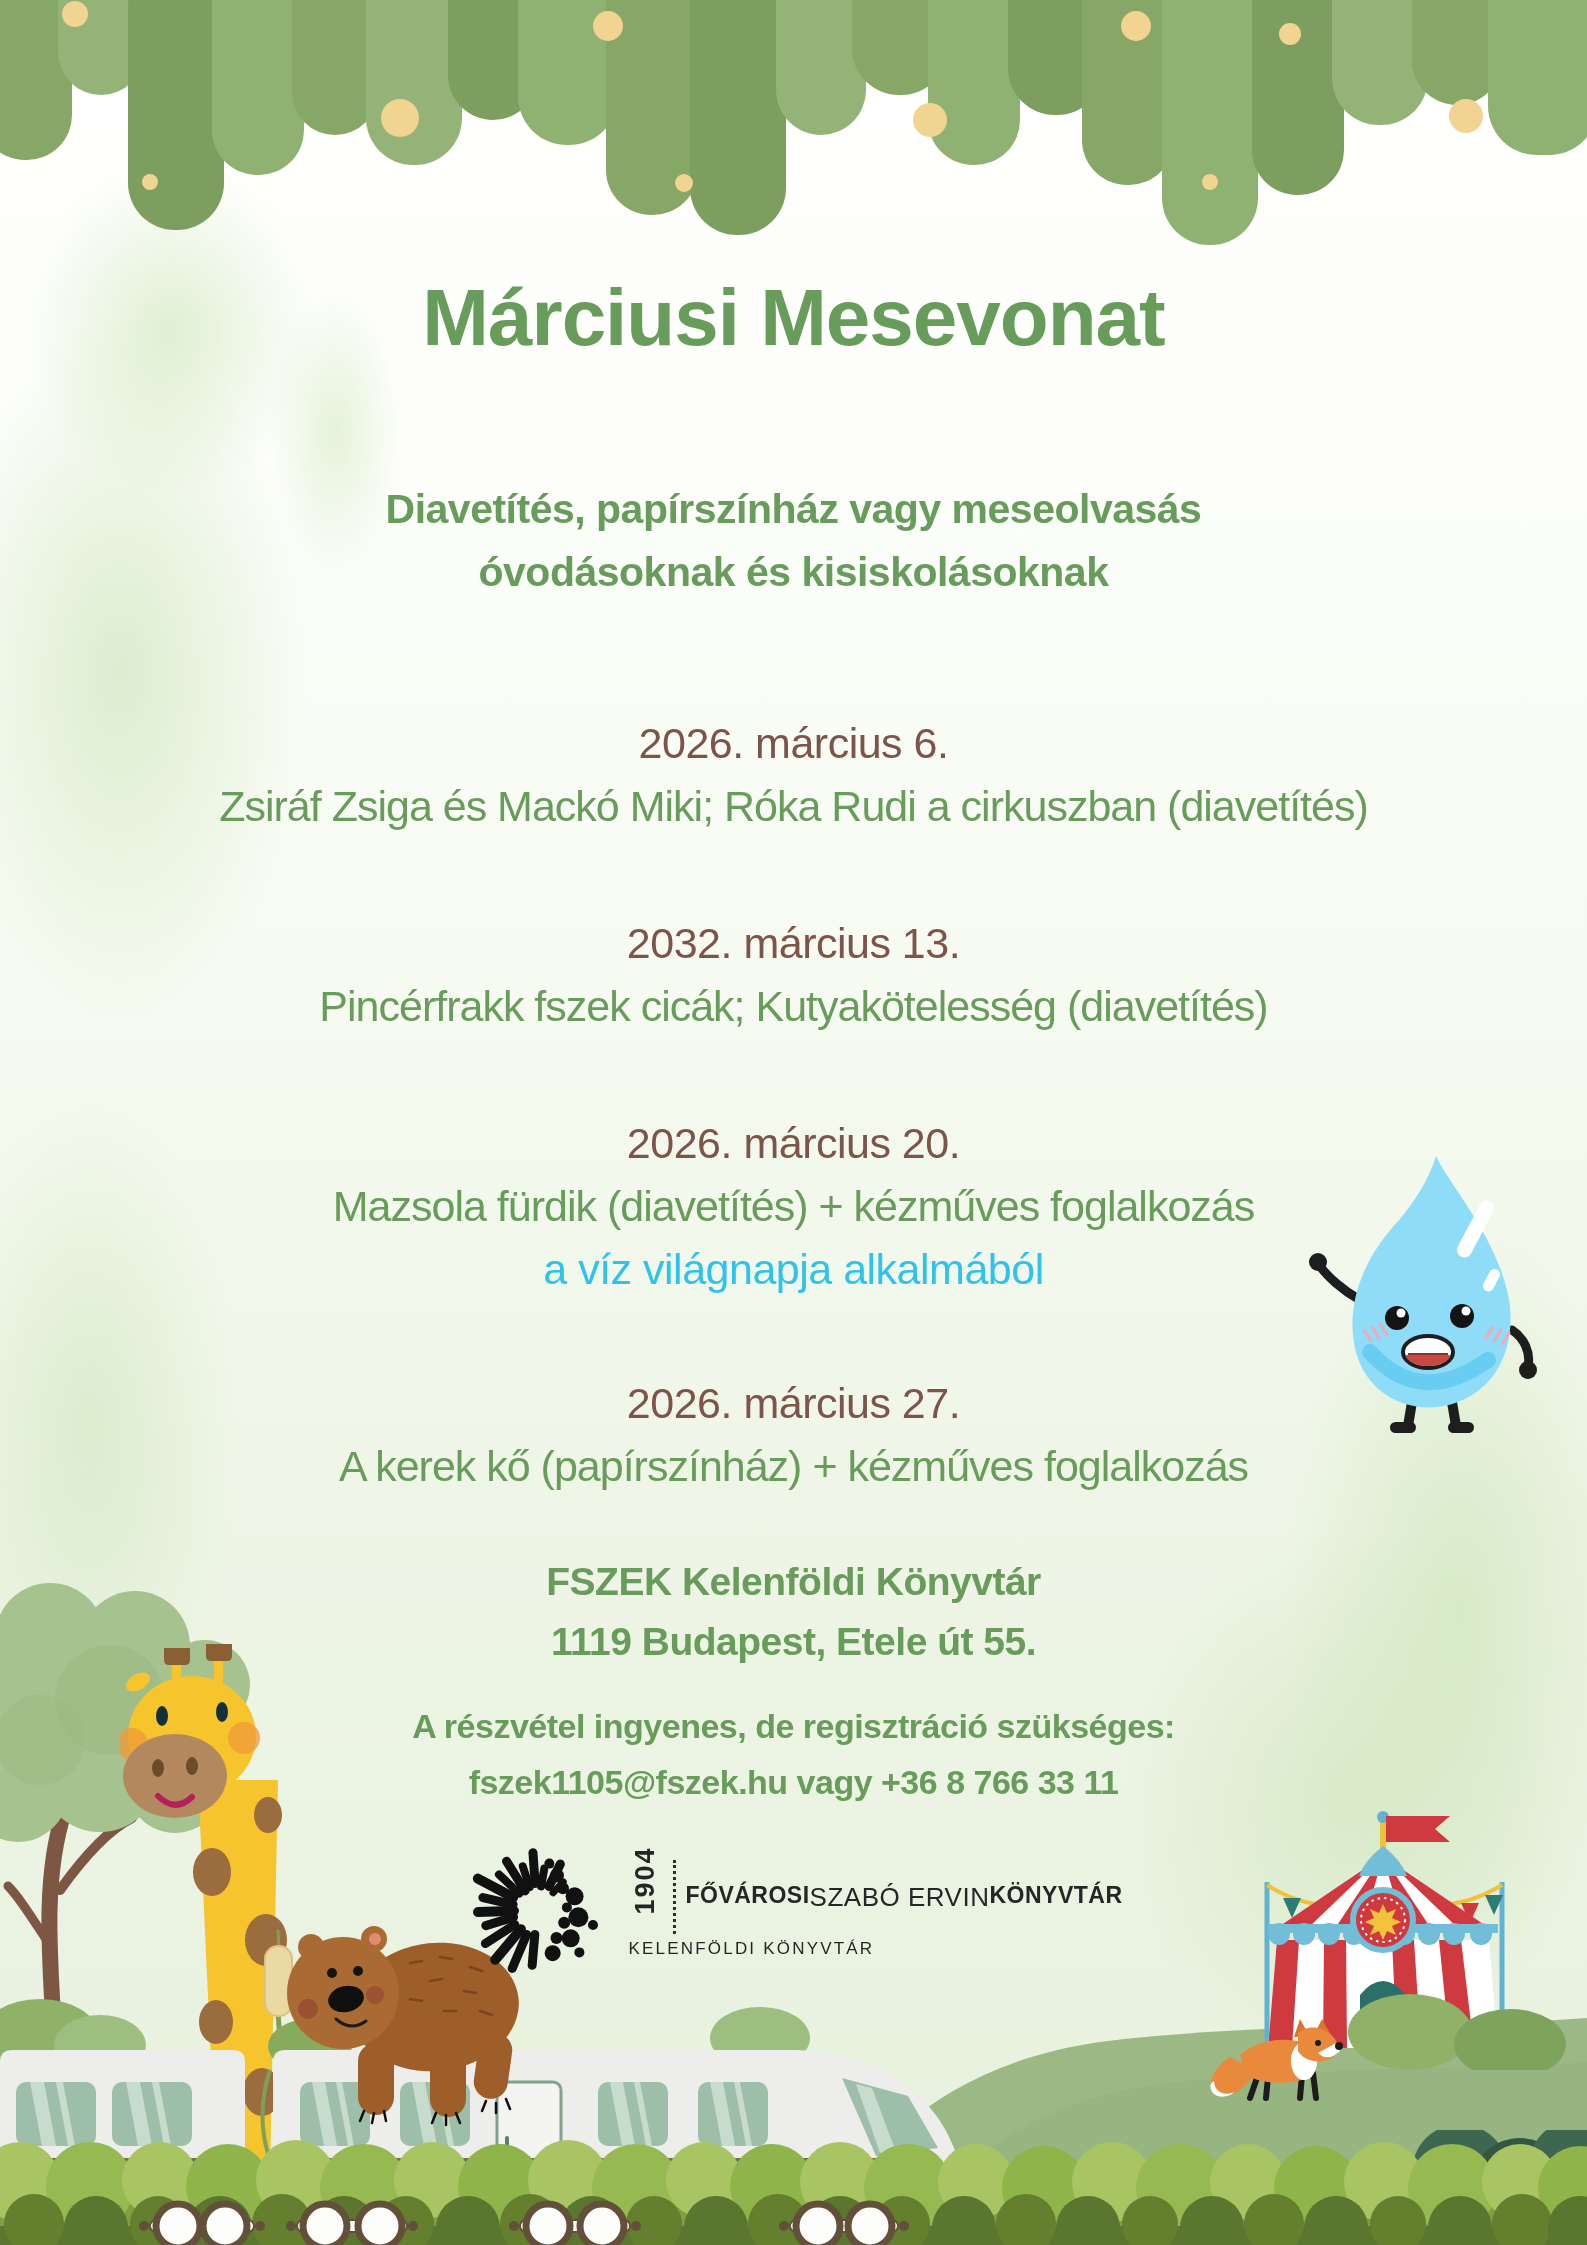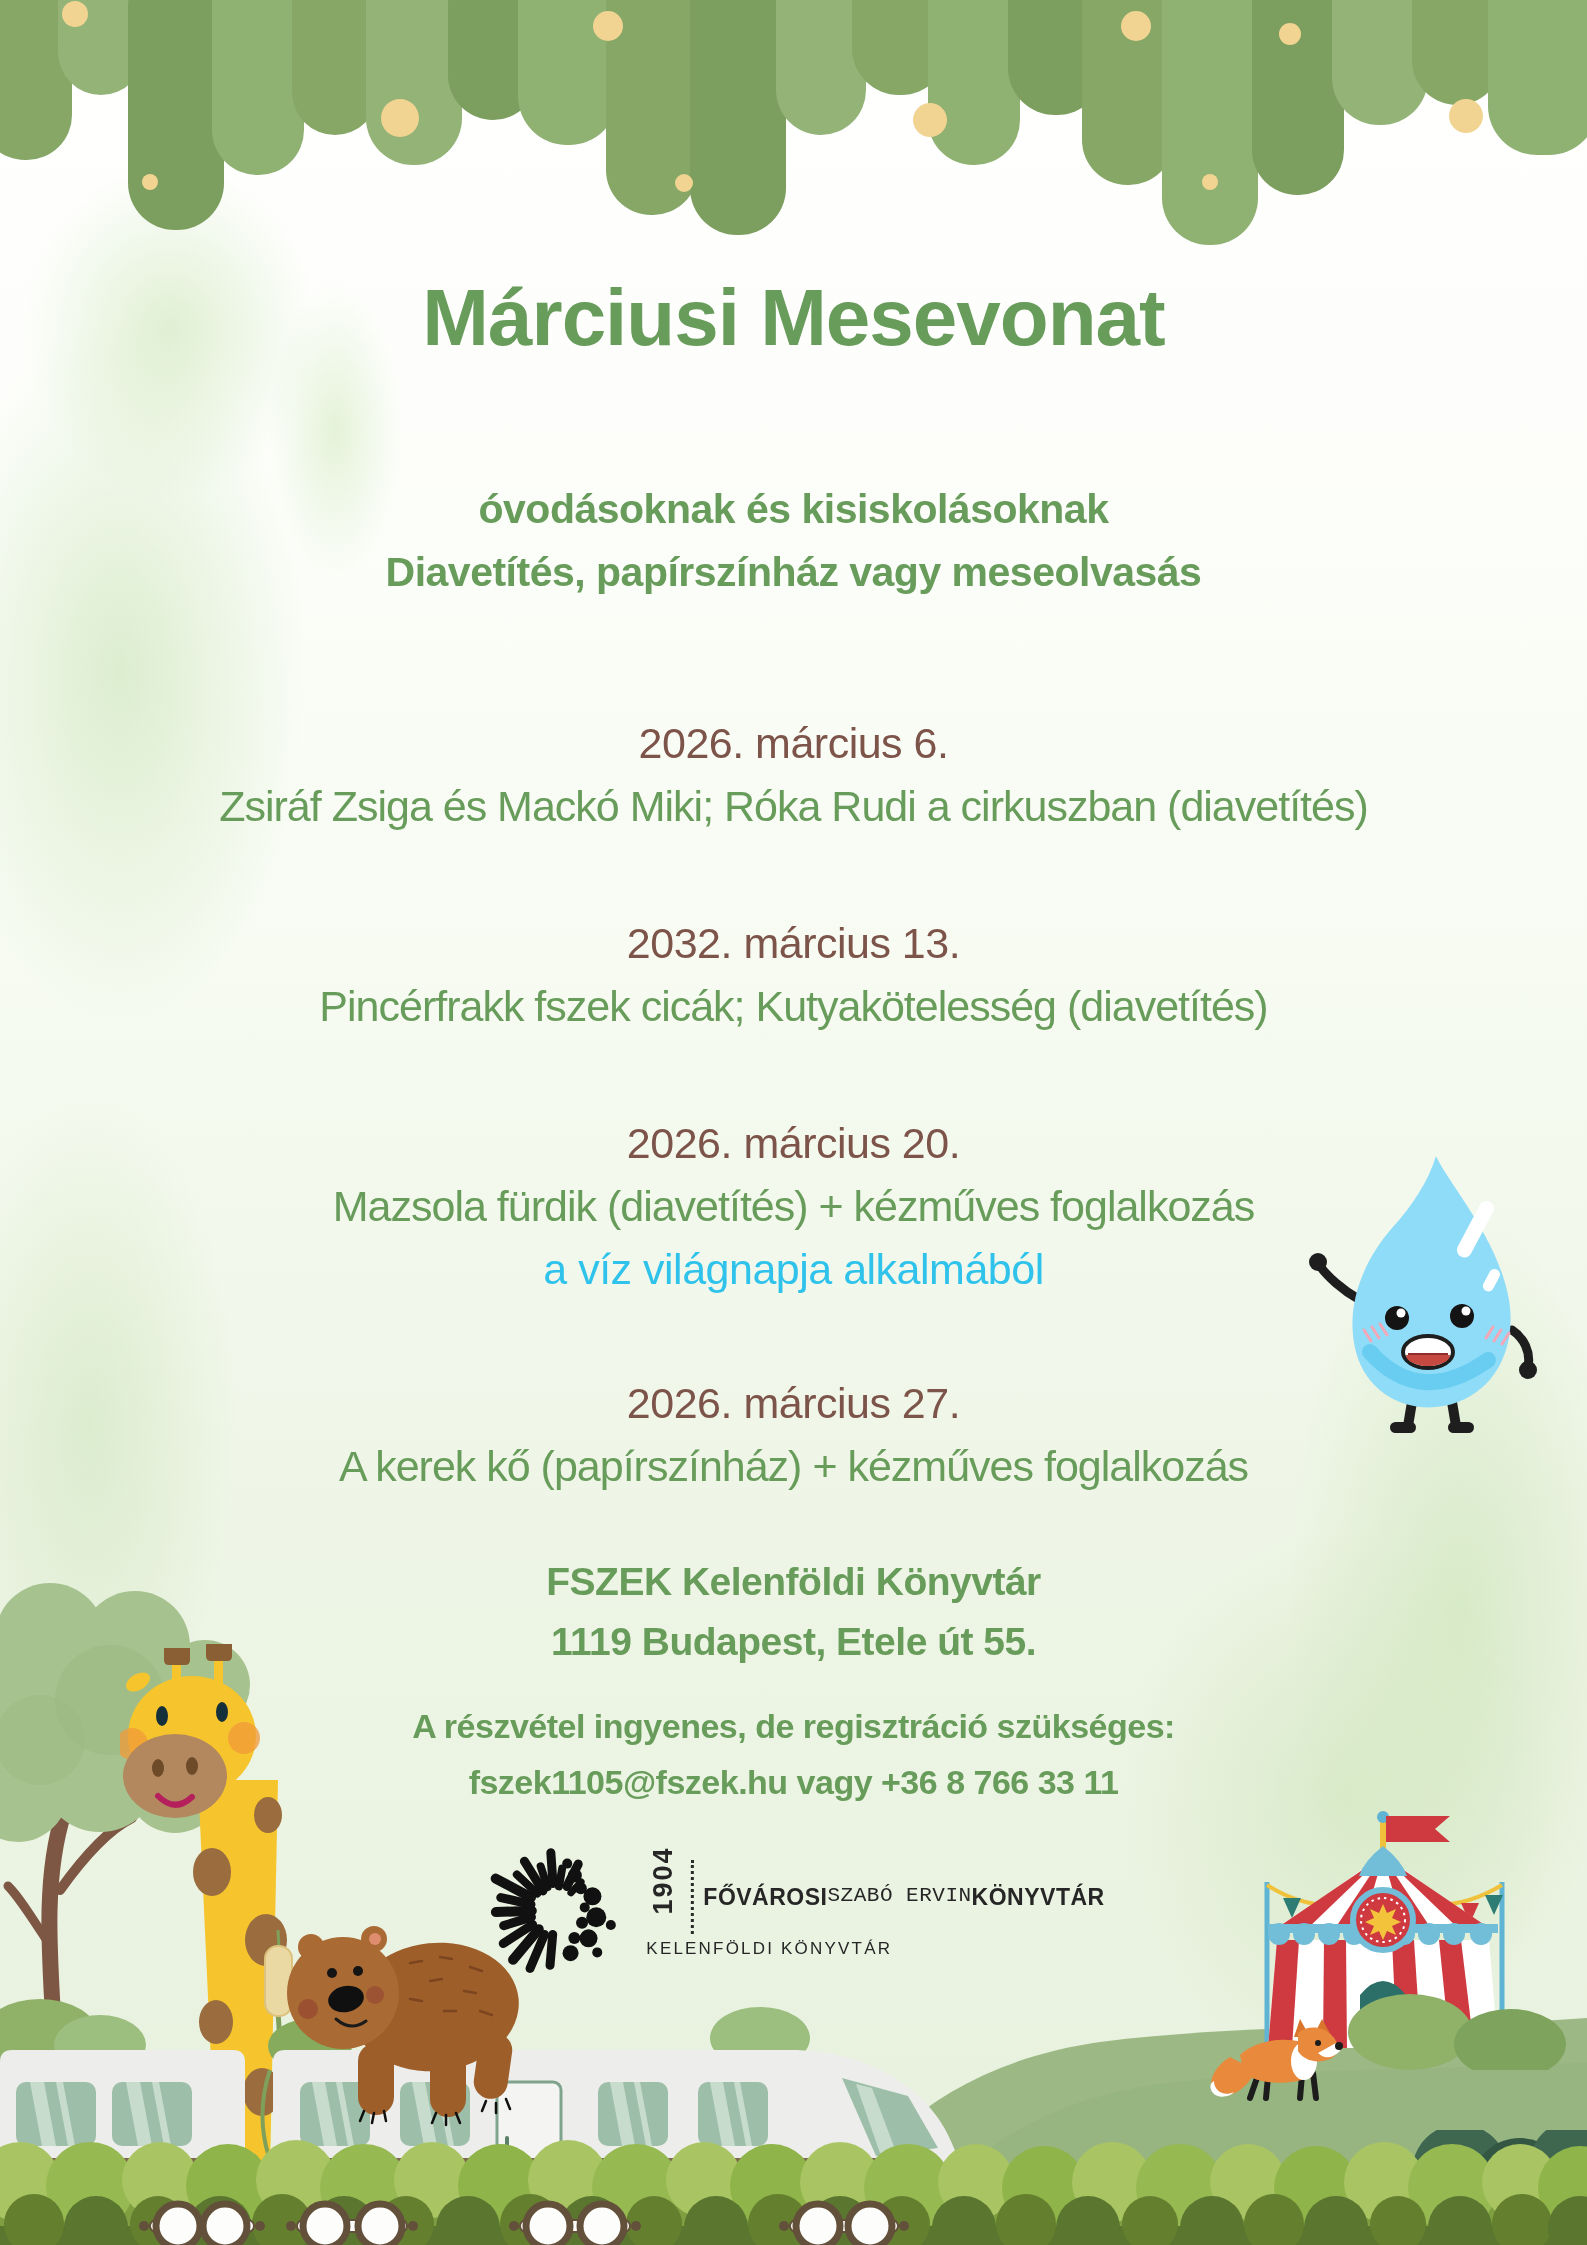--- a/index.html
+++ b/index.html
@@ -29,21 +29,21 @@
   .venue{top:1552px;font-size:39px;line-height:60px;}
   .reg{top:1698px;font-size:34px;line-height:56px;}
 
   .logo{position:absolute;left:50%;top:1832px;transform:translateX(-50%);display:flex;align-items:center;gap:14px;color:#262626;}
   .logo-right{display:flex;flex-direction:column;align-items:flex-start;}
   .logo-row{display:flex;align-items:center;gap:10px;}
   .logo-year{font-size:27px;font-weight:bold;letter-spacing:2px;transform:rotate(-90deg);width:34px;text-align:center;}
   .logo-sep{border-left:3px dotted #2b2b2b;height:74px;}
   .logo-names{display:flex;flex-direction:row;line-height:1.08;}
   .ln-b{font-size:23px;font-weight:bold;letter-spacing:.5px;}
-  .ln-r{font-size:21px;font-weight:normal;letter-spacing:.5px;font-family:Liberation Mono, monospace;}
+  .ln-r{font-size:26px;font-weight:normal;letter-spacing:.5px;}
   .logo-branch{font-size:17px;letter-spacing:2.2px;margin-top:5px;}
   svg{position:absolute;display:block;}
 </style>
 </head>
 <body>
 
 <div class="poster">
 
   <div class="wash w1"></div>
   <div class="wash w2"></div>
@@ -85,22 +85,22 @@
         <circle cx="930" cy="120" r="17"></circle>
       <circle cx="1136" cy="26" r="15"></circle>
         <circle cx="1210" cy="182" r="8"></circle>
       <circle cx="1466" cy="116" r="17"></circle>
         <circle cx="1290" cy="34" r="11"></circle>
     </g>
   </svg>
 
   <div class="txt title green">Márciusi Mesevonat</div>
   <div class="txt desc green">
+    <div>Diavetítés, papírszínház vagy meseolvasás</div>
     <div>óvodásoknak és kisiskolásoknak</div>
-    <div>Diavetítés, papírszínház vagy meseolvasás</div>
   </div>
 
   <div class="event" style="top:712px">
     <div class="date">2026. március 6.</div>
     <div class="etitle">Zsiráf Zsiga és Mackó Miki; Róka Rudi a cirkuszban (diavetítés)</div>
   </div>
   <div class="event" style="top:912px">
     <div class="date">2032. március 13.</div>
     <div class="etitle">Pincérfrakk fszek cicák; Kutyakötelesség (diavetítés)</div>
   </div>

